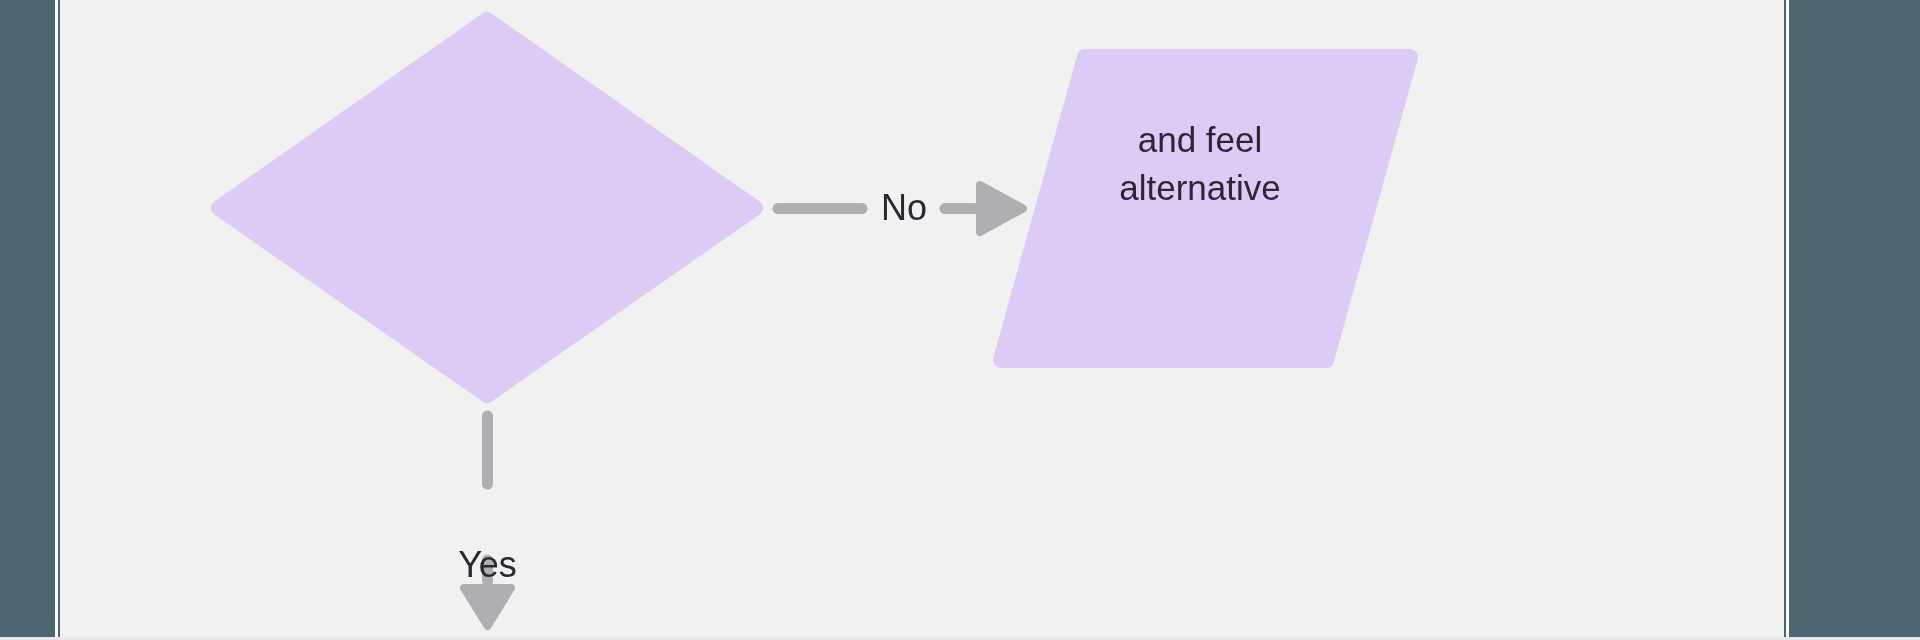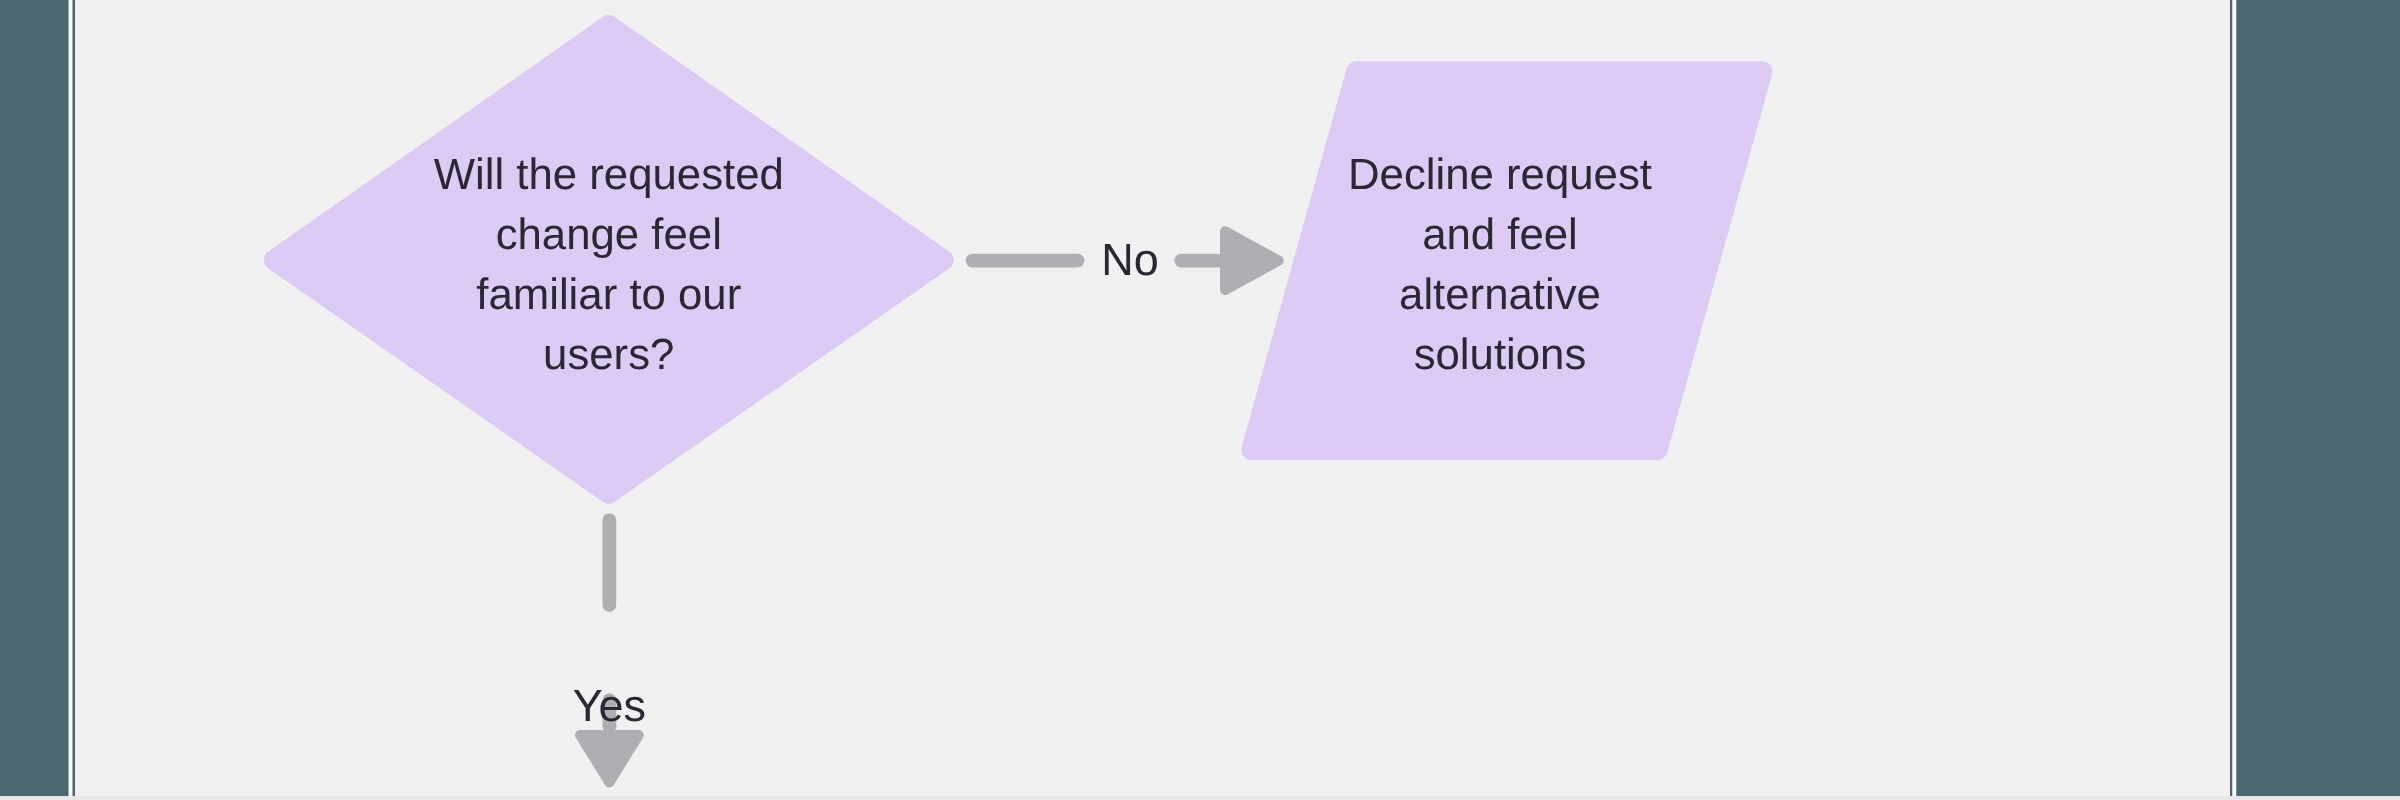--- a/index.html
+++ b/index.html
@@ -61,32 +61,24 @@
       <polygon class="edge-head" points="980,185 1023,208.5 980,232"></polygon>
     </g>
 
     <g>
       <line class="edge-line" x1="487.5" y1="416" x2="487.5" y2="484"></line>
       <line class="edge-line" x1="487.5" y1="560" x2="487.5" y2="581"></line>
       <polygon class="edge-head" points="464,588 511,588 487.5,626"></polygon>
     </g>
   </svg>
 
-  <div class="node-label" style="left:307px;top:116px;width:360px;">
-    <span>Will the requested</span>
-    <span>change feel</span>
-    <span>familiar to our</span>
-    <span>users?</span>
-  </div>
 
   <div class="node-label" style="left:1020px;top:116px;width:360px;">
-    <span>Decline request</span>
     <span>and feel</span>
     <span>alternative</span>
-    <span>solutions</span>
   </div>
 
   <div class="edge-label" style="left:862px;top:184px;width:84px;">No</div>
   <div class="edge-label" style="left:447px;top:501px;width:81px;margin-top:40px;">Yes</div>
 
   <div class="backdrop left"></div>
   <div class="sep-white left"></div>
   <div class="sep-dark left"></div>
 
   <div class="sep-dark right"></div>

